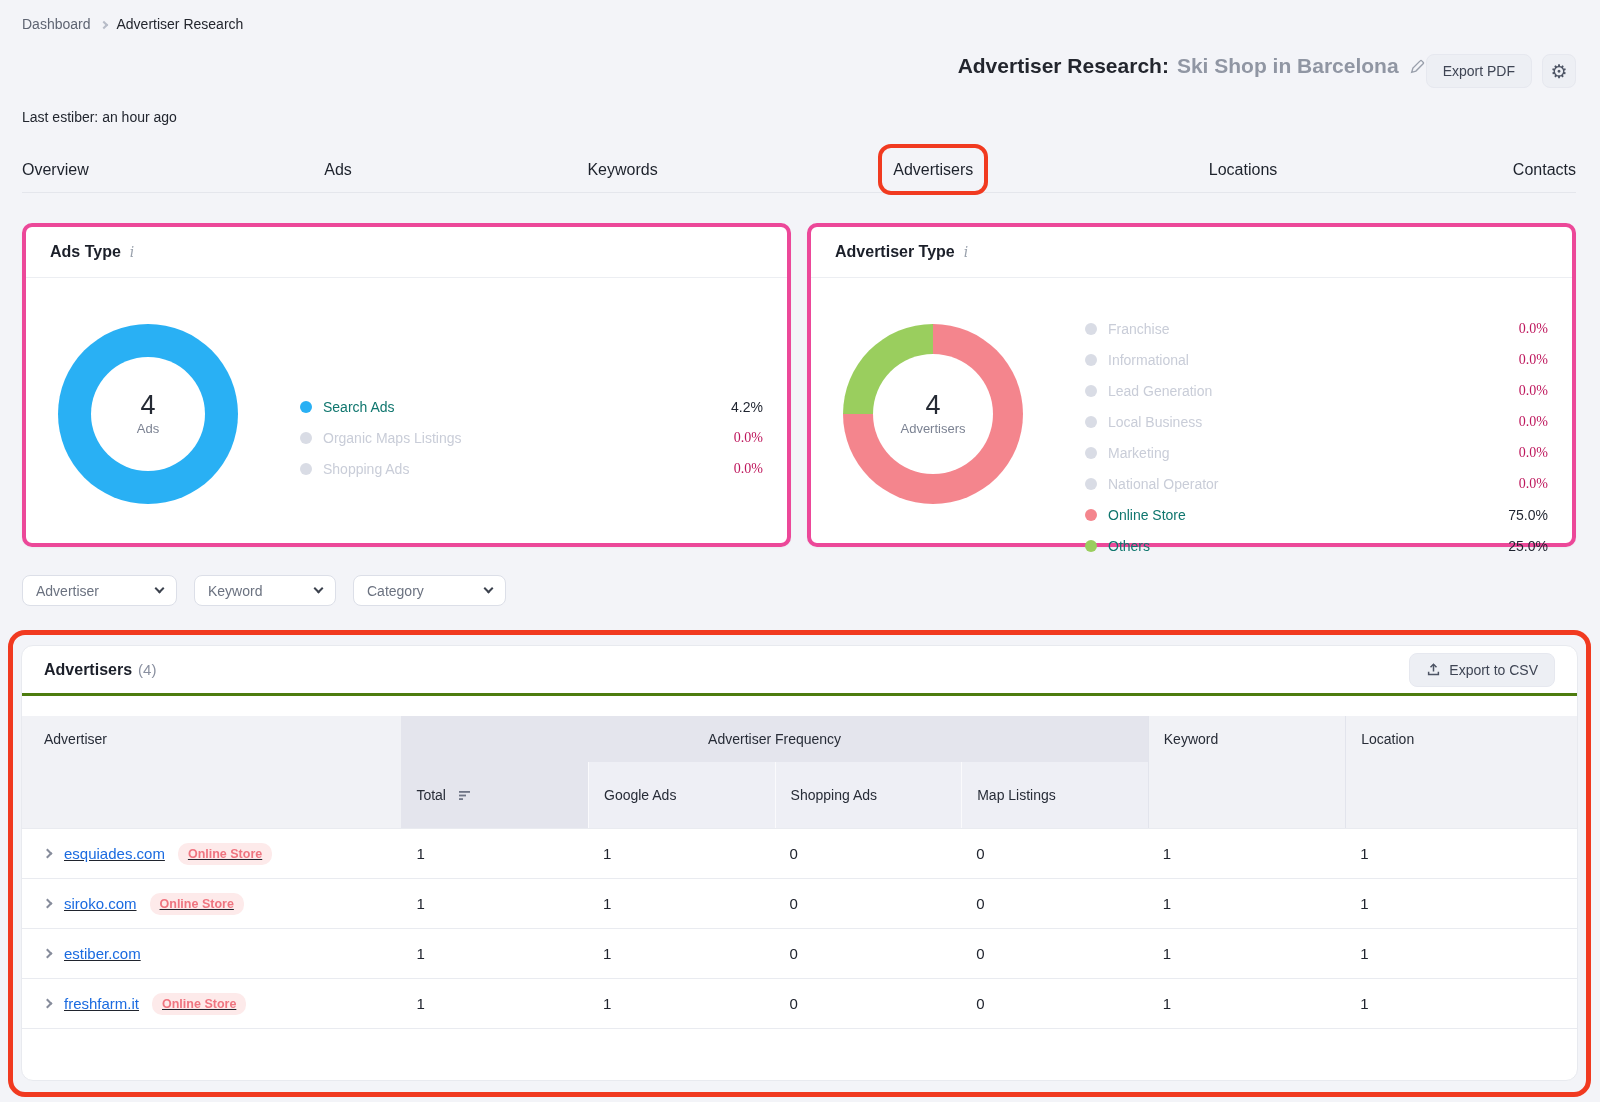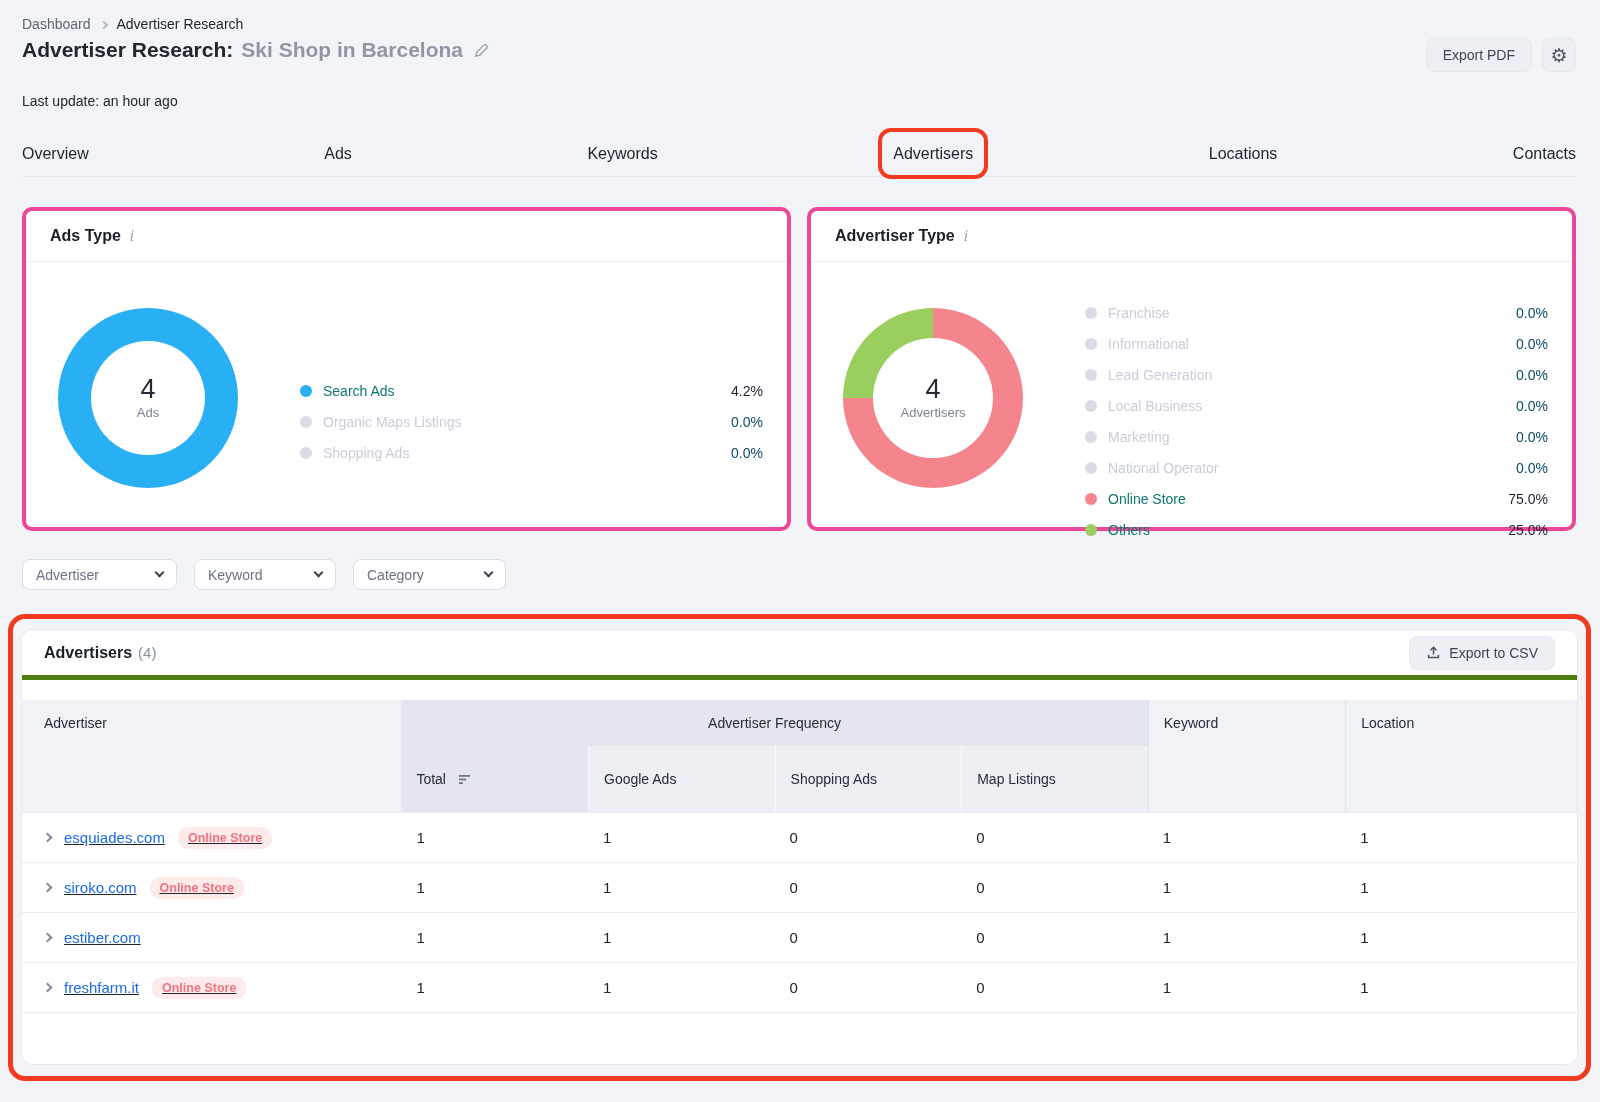--- a/index.html
+++ b/index.html
@@ -6,21 +6,21 @@
   html,body { background:#f3f4f8; font-family:"Liberation Sans", sans-serif; color:#20242e; }
   body { width:1600px; min-height:1102px; }
   .page { width:1600px; padding:14px 24px 20px 22px; }
 
   
   .breadcrumb { display:flex; align-items:center; gap:10px; font-size:14px; margin-top:2px; }
   .crumb-home { color:#5e6472; text-decoration:none; cursor:pointer; }
   .crumb-sep { display:inline-block; width:6px; height:6px; border-right:2px solid #b7bcc8; border-bottom:2px solid #b7bcc8; transform:rotate(-45deg); margin-top:1px; }
   .crumb-current { color:#23262e; }
 
-  .title-row { display:flex; justify-content:space-between; align-items:flex-start; margin-top:6px; }
+  .title-row { display:flex; justify-content:flex-end; align-items:flex-start; margin-top:22px; }
   .page-title { font-size:21px; font-weight:700; color:#23262e; display:flex; align-items:center; gap:8px; }
   .title-value { color:#9096a3; }
   .pencil-btn { background:none; border:none; cursor:pointer; margin-left:2px; display:inline-flex; align-items:center; }
   .hdr-actions { display:flex; gap:10px; align-items:center; }
   .btn-gray { background:#edeff4; border:1px solid #e6e8ef; border-radius:8px; height:34px; padding:0 16px; font-size:14px; font-weight:500; color:#3f4554; cursor:pointer; display:inline-flex; align-items:center; gap:8px; font-family:inherit; }
   .btn-icon { width:34px; justify-content:center; padding:0; font-size:19px; color:#4d5464; }
 
   .last-update { margin-top:21px; font-size:14px; color:#22262f; }
 
   
@@ -49,32 +49,32 @@
   .legend { flex:1; margin-left:62px;margin-top:48px; }
   .legend-row { display:flex; align-items:center; height:31px; }
   .dot { width:12px; height:12px; border-radius:50%; margin-right:11px; flex:none; }
   .dot-blue { background:var(--search-ads-blue); }
   .dot-pink { background:var(--online-store-pink); }
   .dot-green { background:var(--others-green); }
   .dot-muted { background:var(--muted-dot-gray); }
   .legend-label { flex:1; font-size:14px; color:#0f766e; }
   .legend-value { font-size:14px; color:#1f2430; }
   .legend-row.muted .legend-label { color:#c9cdd8; }
-  .legend-row.muted .legend-value { color:#0c4a6e; }
+  .legend-row.muted .legend-value { color:#be185d;font-family:Liberation Serif, serif; }
 
   
   .filters { display:flex; gap:17px; margin:28px 0 24px; }
   .filter-btn { height:31px; border:1px solid #dcdfe8; border-radius:8px; background:#fff; display:flex; align-items:center; justify-content:space-between; padding:0 13px; font-size:14px; color:#6b7280; cursor:pointer; font-family:inherit; }
   .filter-btn.w1 { width:155px; } .filter-btn.w2 { width:142px; } .filter-btn.w3 { width:153px; }
   .chev-down { display:inline-block; width:7px; height:7px; border-right:2px solid #3c424e; border-bottom:2px solid #3c424e; transform:rotate(45deg); margin-top:-4px; }
 
   
   .table-annotation { border:5px solid var(--annotation-red); border-radius:17px; margin:0 -15px 0 -14px; padding:10px 8px 11px; }
   .table-card { background:#fff; border:1px solid #e8eaef; border-radius:12px; overflow:hidden; }
-  .table-card-head { height:50px; display:flex; align-items:center; justify-content:space-between; padding:0 22px; border-bottom:5px solid #4d7c0f; }
+  .table-card-head { height:50px; display:flex; align-items:center; justify-content:space-between; padding:0 22px; border-bottom:3px solid #4d7c0f; }
   .table-title { font-size:16px; font-weight:700; color:#1b1f29; }
   .table-count { font-weight:400; color:#8a90a0; margin-left:6px; font-size:15px; }
 
   table.adv { width:100%; border-collapse:separate; border-spacing:0; margin-top:20px; }
   col.c-advertiser { width:24.4%; } col.c-total { width:12%; } col.c-google { width:12%; }
   col.c-shopping { width:12%; } col.c-map { width:12%; } col.c-keyword { width:12.7%; }
   th { font-weight:400; font-size:14px; color:#272c37; text-align:left; }
   .th-span { background:#f1f2f6; vertical-align:top; padding:15px 0 0 22px; }
   .th-span2 { background:#f1f2f6; vertical-align:top; padding:15px 0 0 15px; border-left:1px solid #e2e4ec; }
   .th-group { background:#e4e5ed; text-align:center; height:46px; vertical-align:middle; font-size:14px; }
@@ -112,21 +112,21 @@
       </button>
     </h1>
     <div class="hdr-actions">
       <button class="btn-gray">Export PDF</button>
       <button class="btn-gray btn-icon">
           <span>⚙</span>
         </button>
     </div>
   </div>
 
-  <div class="last-update">Last update: an hour ago</div>
+  <div class="last-update">Last estiber: an hour ago</div>
 
   <div class="tabs">
     <div class="tab">Overview</div>
     <div class="tab">Ads</div>
     <div class="tab">Keywords</div>
     <div class="tab-wrap">
       <div class="tab active">Advertisers</div>
       <div class="tab-box"></div>
     </div>
     <div class="tab">Locations</div>

